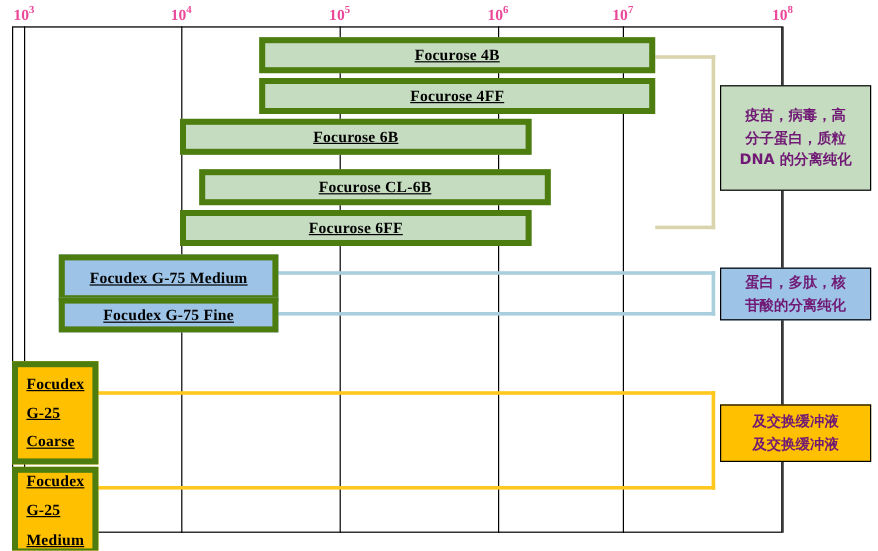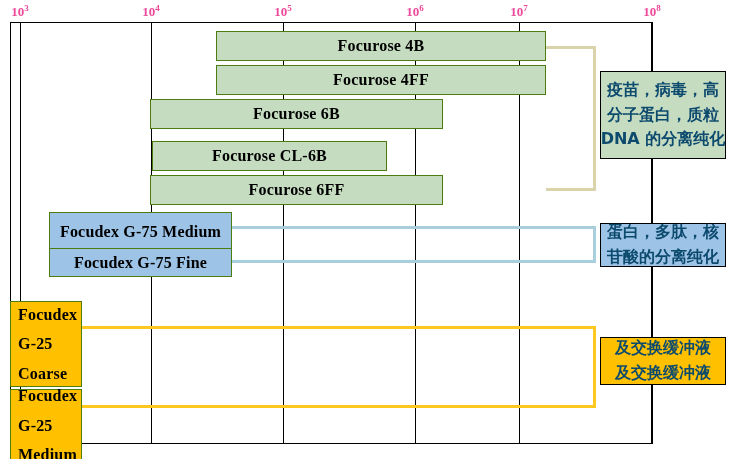--- a/index.html
+++ b/index.html
@@ -56,29 +56,30 @@
     top: 22px;
     width: 0;
     height: 422px;
     border-left: 1px solid #000000;
   }
 
   
   .bar {
     position: absolute;
     box-sizing: border-box;
-    border: 1px solid #4d7c0f;
+    border: 5px solid #4d7c0f;
     display: flex;
     align-items: center;
     justify-content: center;
-    font-size: 16px;
+    font-size: 13px;
     font-weight: bold;
     color: #000000;
     letter-spacing: 0.2px;
     white-space: nowrap;
+    text-decoration: underline;
   }
   .bar.green { background: #c6dcc0; }
   .bar.blue  { background: #9dc3e6; }
   .bar.gold  {
     background: #ffc000;
     flex-direction: column;
     align-items: flex-start;
     justify-content: center;
     padding-left: 7px;
     line-height: 1.85;
@@ -108,23 +109,23 @@
   
   .legend-box {
     position: absolute;
     box-sizing: border-box;
     border: 1px solid #000000;
     display: flex;
     flex-direction: column;
     align-items: center;
     justify-content: center;
     font-family: "DejaVu Sans", "Liberation Sans", sans-serif;
-    font-size: 16px;
+    font-size: 12px;
     font-weight: bold;
-    color: #0c4a6e;
+    color: #701a75;
     line-height: 1.55;
     text-align: center;
   }
   .legend-box span { display: block; white-space: nowrap; }
   .legend-box.green { background: #c6dcc0; }
   .legend-box.blue  { background: #9dc3e6; }
   .legend-box.gold  { background: #ffc000; }
 </style>
 </head>
 <body>
@@ -150,21 +151,21 @@
   <div class="gridline" style="left:519px"></div>
   <div class="gridline" style="left:652px"></div>
 
   <div class="bracket green-bk" style="left:546px;top:46px;width:50px;height:145px"></div>
   <div class="bracket blue-bk" style="left:231px;top:226px;width:365px;height:37px"></div>
   <div class="bracket gold-bk" style="left:81px;top:326px;width:515px;height:82px"></div>
 
   <div class="bar green" style="left:216px;top:31px;width:330px;height:30px">Focurose 4B</div>
   <div class="bar green" style="left:216px;top:65px;width:330px;height:30px">Focurose 4FF</div>
   <div class="bar green" style="left:150px;top:99px;width:293px;height:30px">Focurose 6B</div>
-  <div class="bar green" style="left:152px;top:141px;width:235px;height:30px">Focurose CL-6B</div>
+  <div class="bar green" style="left:166px;top:141px;width:293px;height:30px">Focurose CL-6B</div>
   <div class="bar green" style="left:150px;top:175px;width:293px;height:30px">Focurose 6FF</div>
 
   <div class="bar blue" style="left:49px;top:212px;width:183px;height:39px">Focudex G-75 Medium</div>
   <div class="bar blue" style="left:49px;top:248px;width:183px;height:29px">Focudex G-75 Fine</div>
 
   <div class="bar gold" style="left:10px;top:283px;width:72px;height:86px">
     <span>Focudex</span>
     <span>G-25</span>
     <span>Coarse</span>
   </div>

